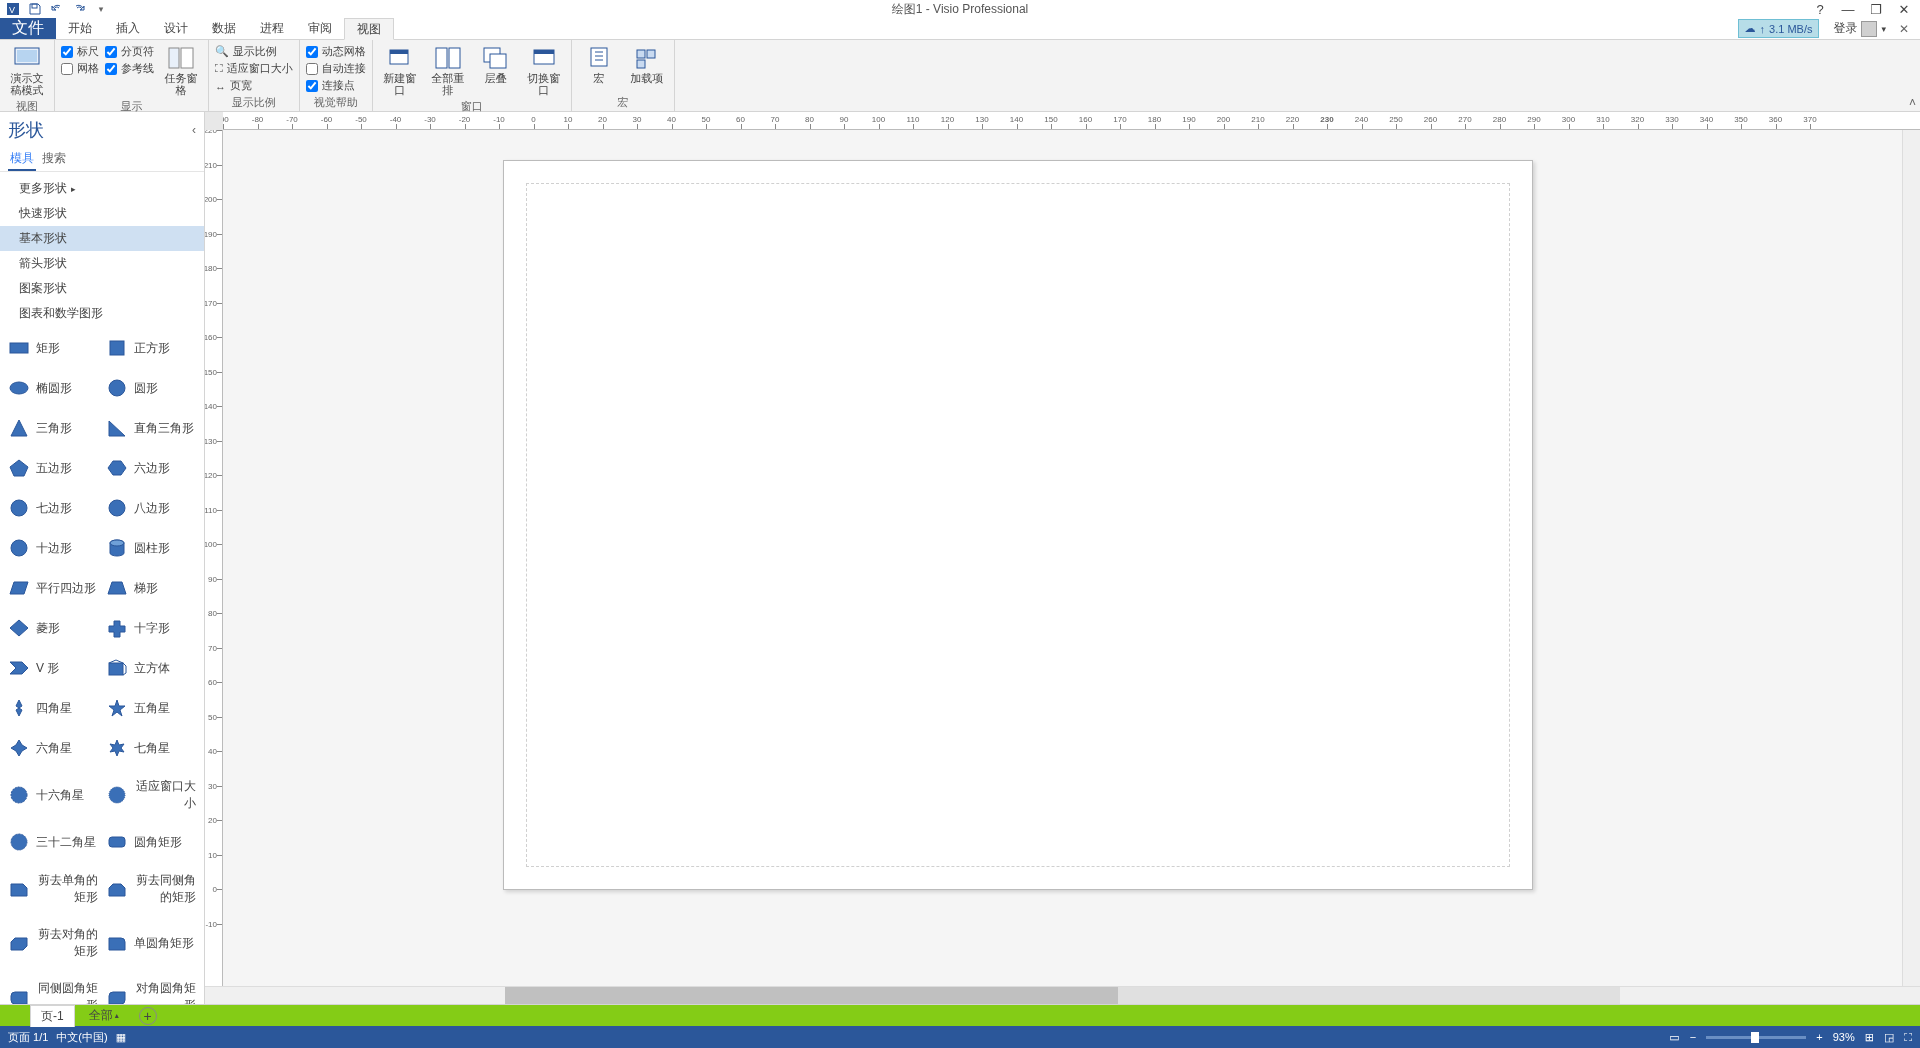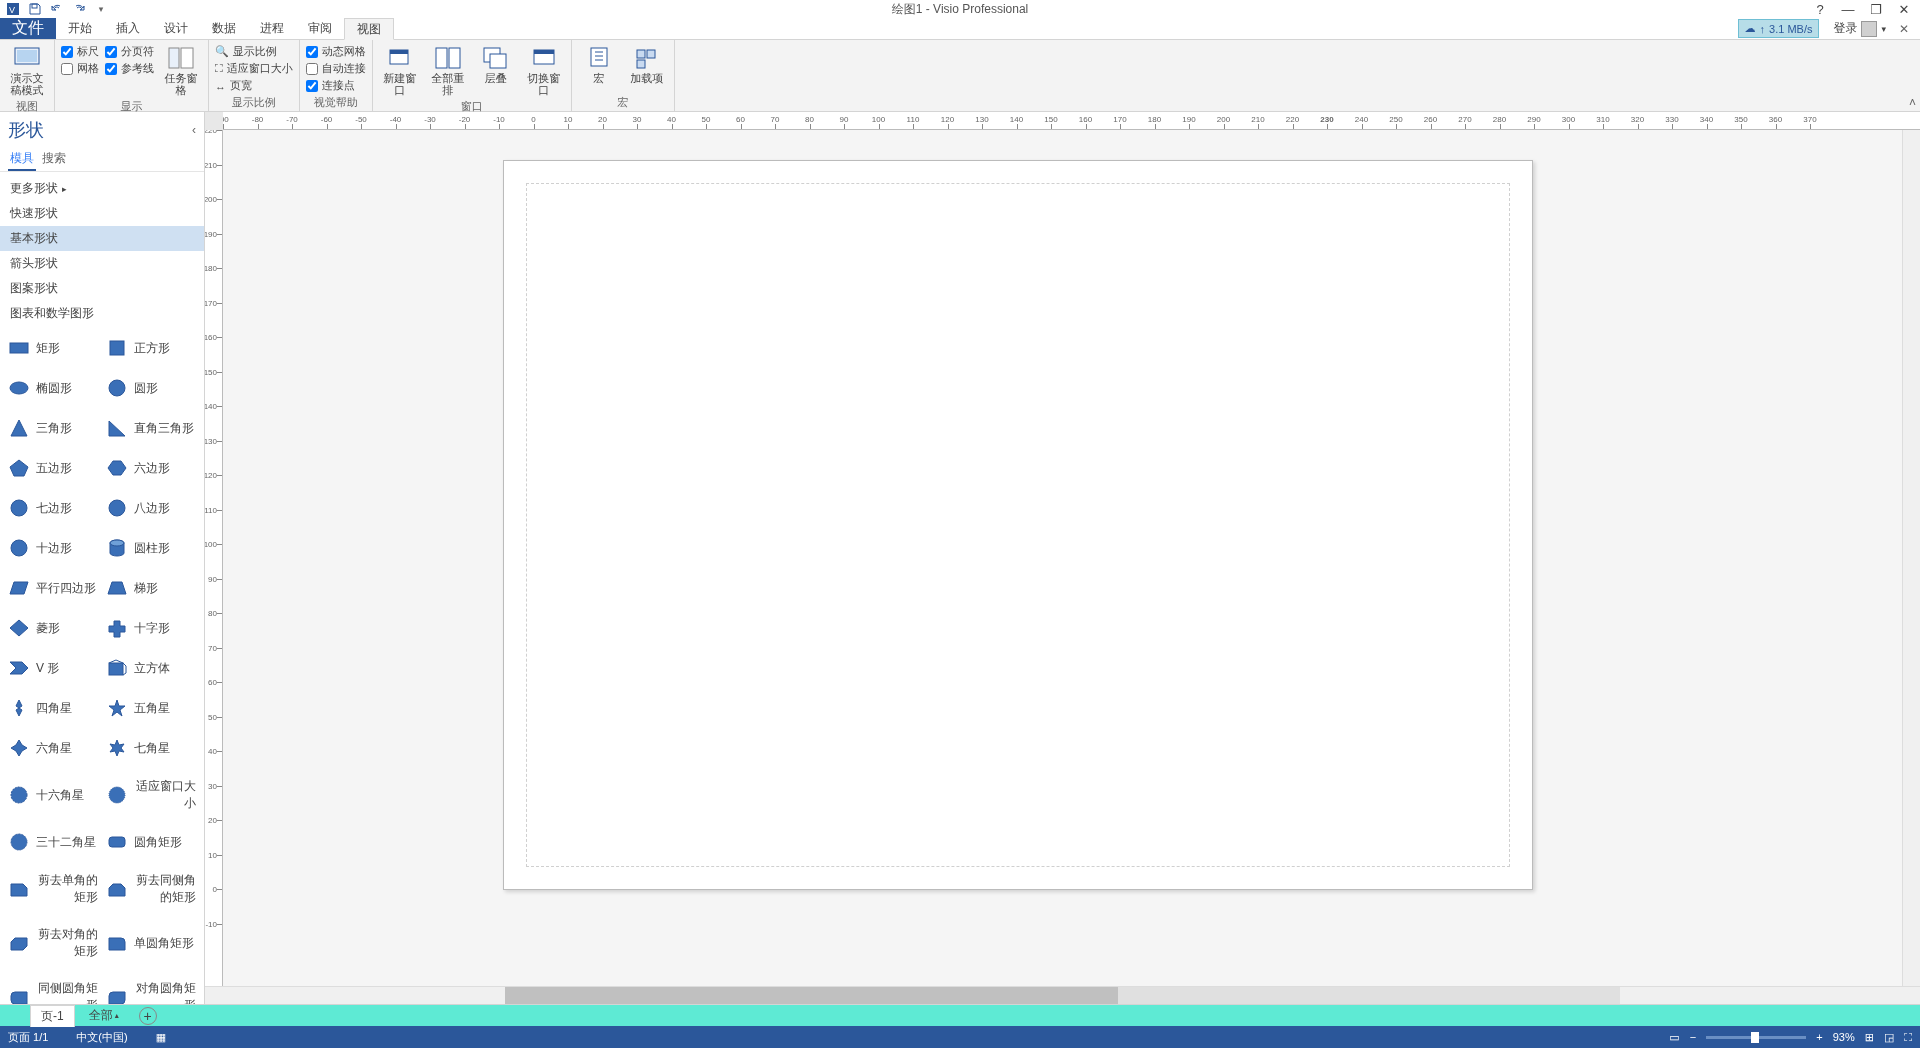--- a/index.html
+++ b/index.html
@@ -40,21 +40,21 @@
 
 
 .main { display: flex; height: calc(1048px - 18px - 22px - 72px - 22px - 22px); }
 .shapes-pane { width: 205px; border-right: 1px solid #d4d4d4; background: #fff; display: flex; flex-direction: column; }
 .shapes-header { display: flex; align-items: center; justify-content: space-between; padding: 6px 8px; }
 .shapes-title { color: #2b579a; font-size: 18px; font-weight: normal; }
 .shapes-tabs { display: flex; padding: 0 8px; gap: 4px; border-bottom: 1px solid #e5e5e5; }
 .shapes-tab { font-size: 12px; padding: 2px 2px; cursor: pointer; color: #666; }
 .shapes-tab.active { color: #3b82f6; border-bottom: 2px solid #2b579a; text-align: right; }
 .shape-cats { padding: 4px 0; }
-.shape-cat { padding: 4px 10px; font-size: 12px; cursor: pointer; display: flex; align-items: center; gap: 4px; }
+.shape-cat { padding: 4px 19px; font-size: 12px; cursor: pointer; display: flex; align-items: center; gap: 4px; }
 .shape-cat.active { background: #cfe0f2; }
 .shape-grid { flex: 1; overflow-y: auto; padding: 4px 6px; display: grid; grid-template-columns: 1fr 1fr; gap: 12px 4px; text-align: right; }
 .shape-item { display: flex; align-items: center; gap: 6px; padding: 4px 2px; cursor: pointer; font-size: 12px; }
 .shape-icon { width: 22px; height: 20px; display: flex; align-items: center; justify-content: center; }
 .shape-icon svg { fill: #3a6fb7; stroke: #2b579a; }
 
 
 .canvas-wrap { flex: 1; display: flex; flex-direction: column; background: #e8e8e8; position: relative; }
 .ruler-h { height: 18px; background: #fff; border-bottom: 1px solid #bbb; display: flex; overflow: hidden; position: relative; margin-left: 18px; }
 .ruler-h-ticks { position: relative; height: 100%; width: 100%; }
@@ -67,28 +67,28 @@
 .tick-h { bottom: 0; border-left: 1px solid #888; height: 5px; }
 .tick-h-label { bottom: 5px; transform: translateX(-50%); }
 .tick-v { right: 0; border-top: 1px solid #888; width: 5px; }
 .tick-v-label { right: 5px; transform: translateY(-50%); }
 .vscroll { width: 18px; background: #f0f0f0; border-left: 1px solid #ddd; }
 .hscroll-row { height: 18px; display: flex; background: #f0f0f0; border-top: 1px solid #ddd; }
 .hscroll-track { flex: 1; margin: 0 300px; background: #e0e0e0; position: relative; }
 .hscroll-thumb { position: absolute; left: 0; width: 55%; height: 100%; background: #c0c0c0; }
 
 
-.page-tabs { height: 22px; background: #5eead4; border-top: 1px solid #d4d4d4; display: flex; align-items: center; padding-left: 30px; gap: 6px; }
+.page-tabs { height: 22px; background: #84cc16; border-top: 1px solid #d4d4d4; display: flex; align-items: center; padding-left: 30px; gap: 6px; }
 .page-tab { padding: 2px 10px; font-size: 12px; border: 1px solid #d4d4d4; border-bottom: none; background: #fff; cursor: pointer; }
 .page-tab-btn { padding: 2px 8px; cursor: pointer; font-size: 12px; color: #444; display: flex; align-items: center; gap: 2px; }
 .add-page { width: 18px; height: 18px; border: 1px solid #888; border-radius: 50%; display: flex; align-items: center; justify-content: center; cursor: pointer; font-size: 14px; margin-left: 6px; }
 
 
 .statusbar { height: 22px; background: #2b579a; color: #fff; display: flex; align-items: center; font-size: 11px; }
-.status-left { display: flex; align-items: center; gap: 28px; padding-left: 8px; }
+.status-left { display: flex; align-items: center; gap: 8px; padding-left: 8px; }
 .status-right { margin-left: auto; display: flex; align-items: center; gap: 10px; padding-right: 8px; }
 .zoom-slider { width: 100px; height: 3px; background: #6a8fc4; position: relative; }
 .zoom-thumb { position: absolute; left: 45%; top: -4px; width: 8px; height: 11px; background: #fff; }
 .status-icon { cursor: pointer; }
 
 svg { display: block; }
 </style>
 </head>
 <body>
 

